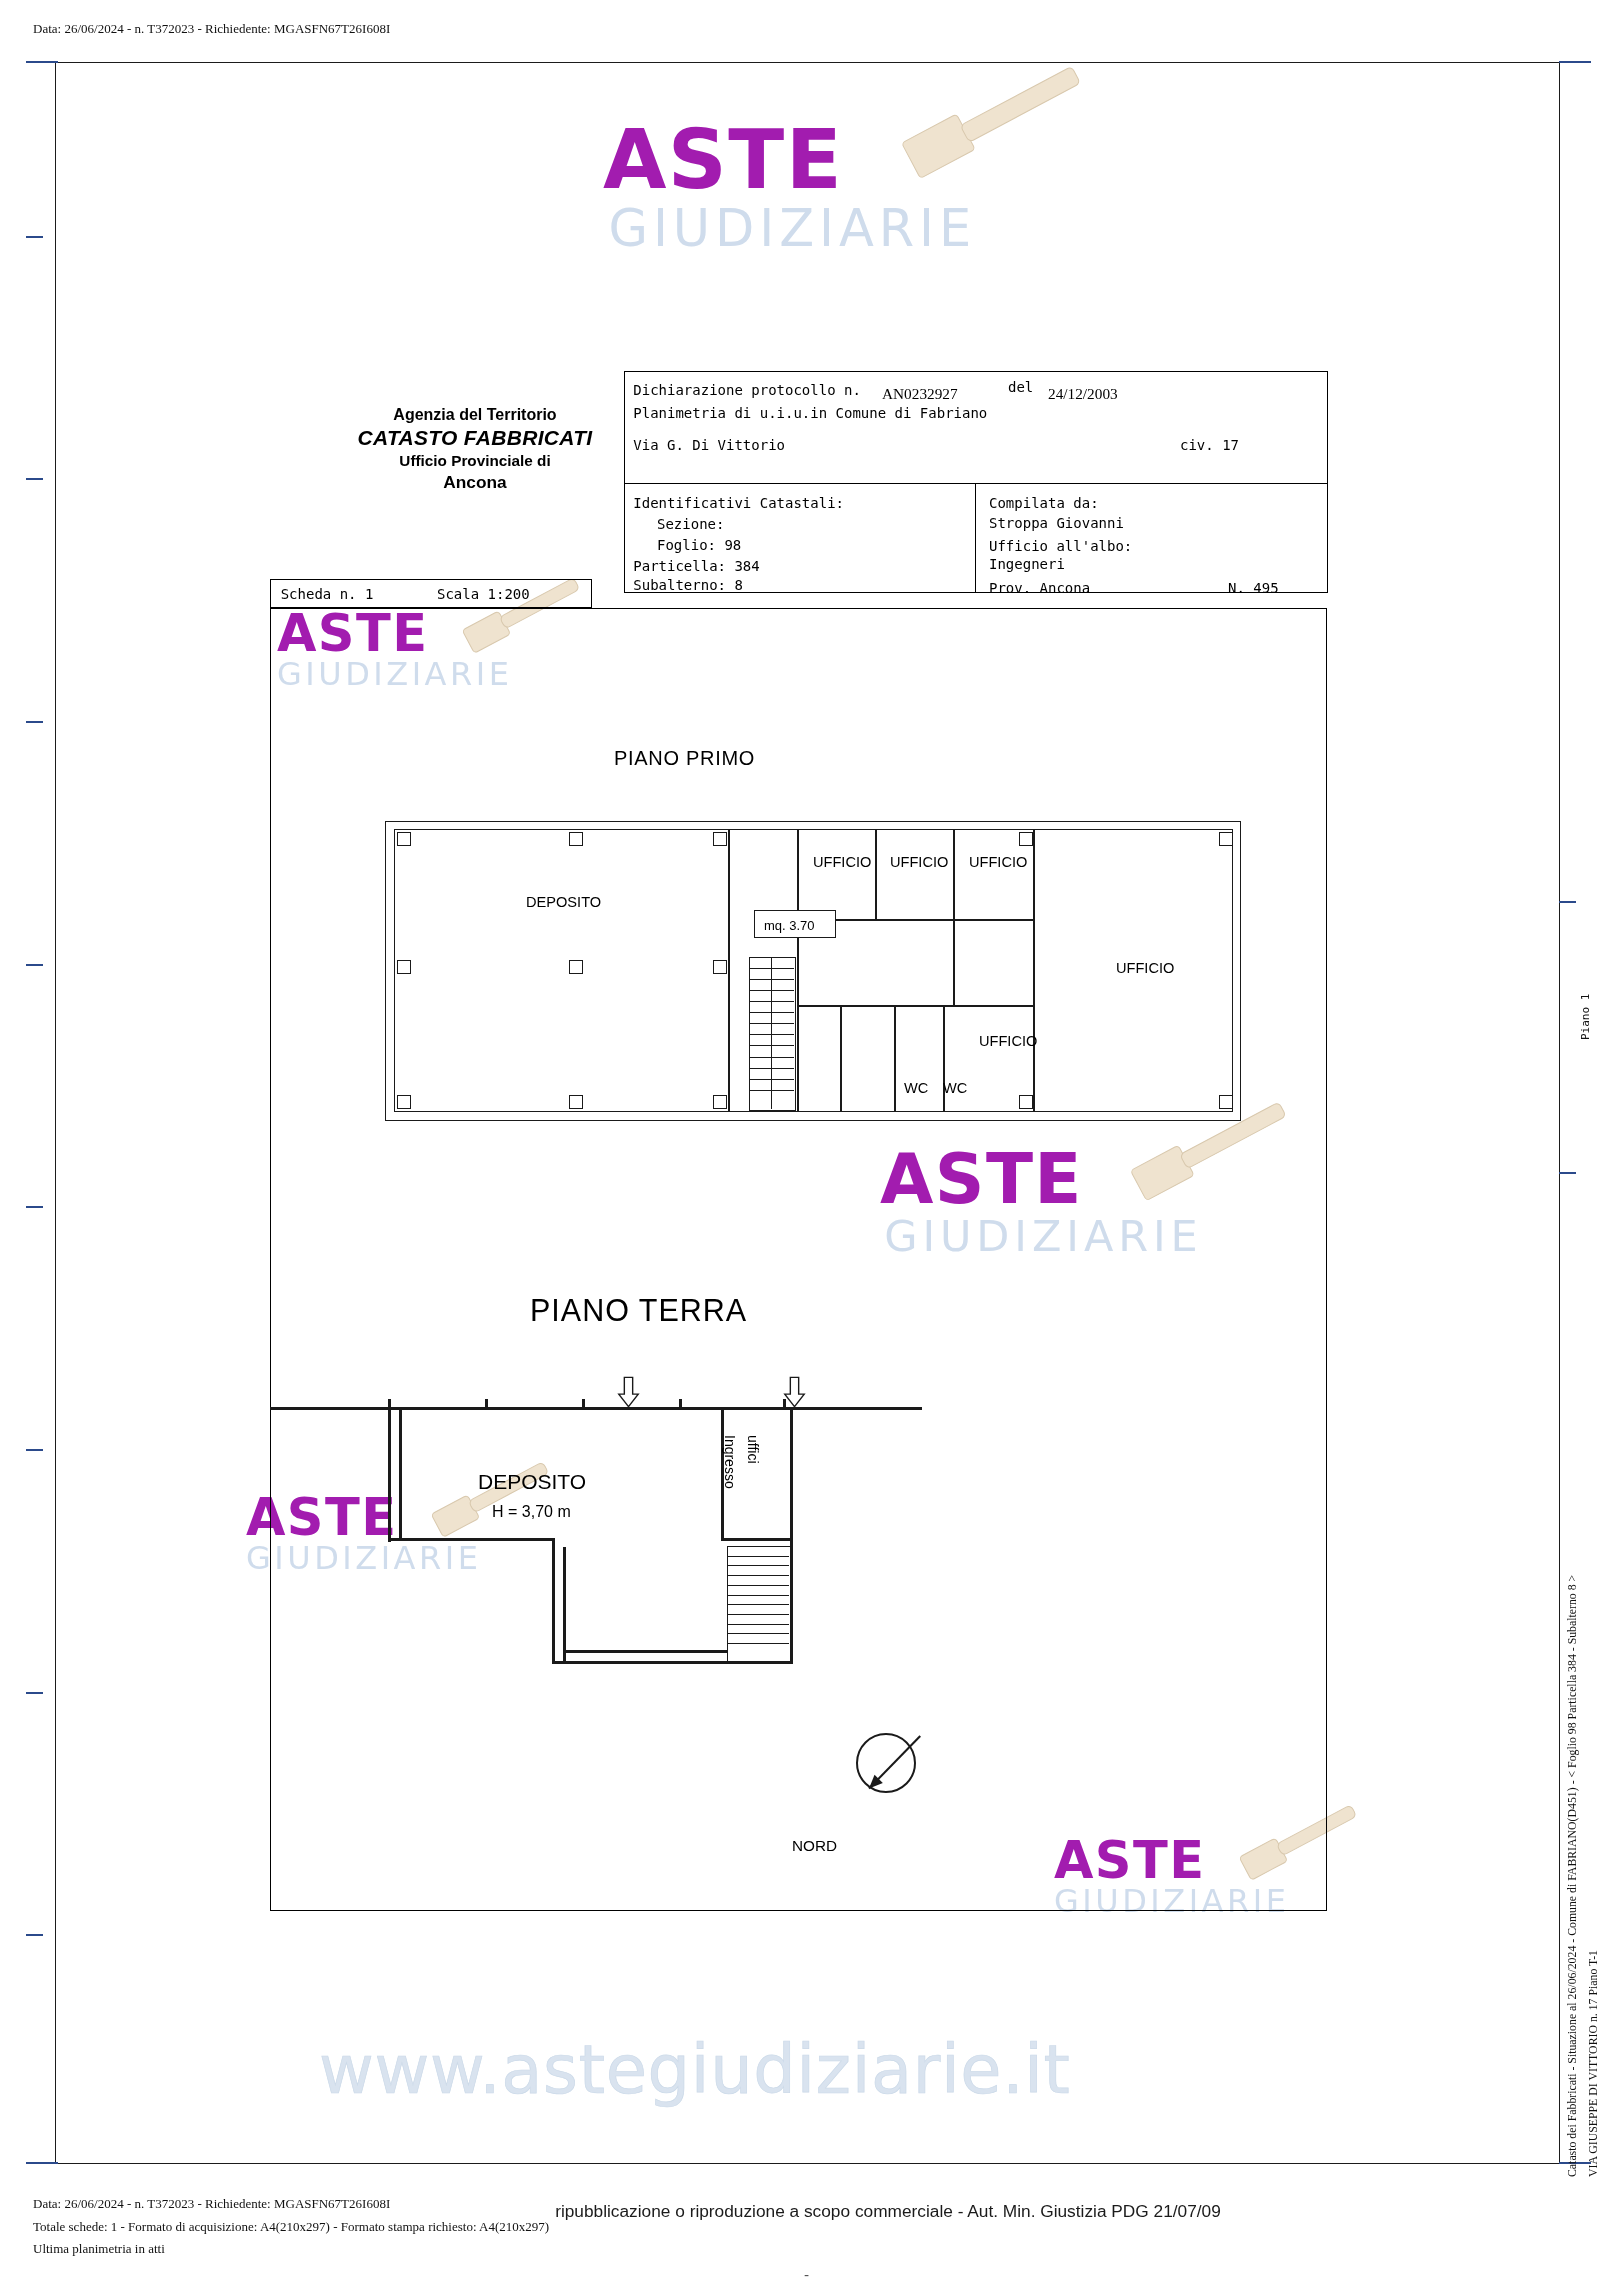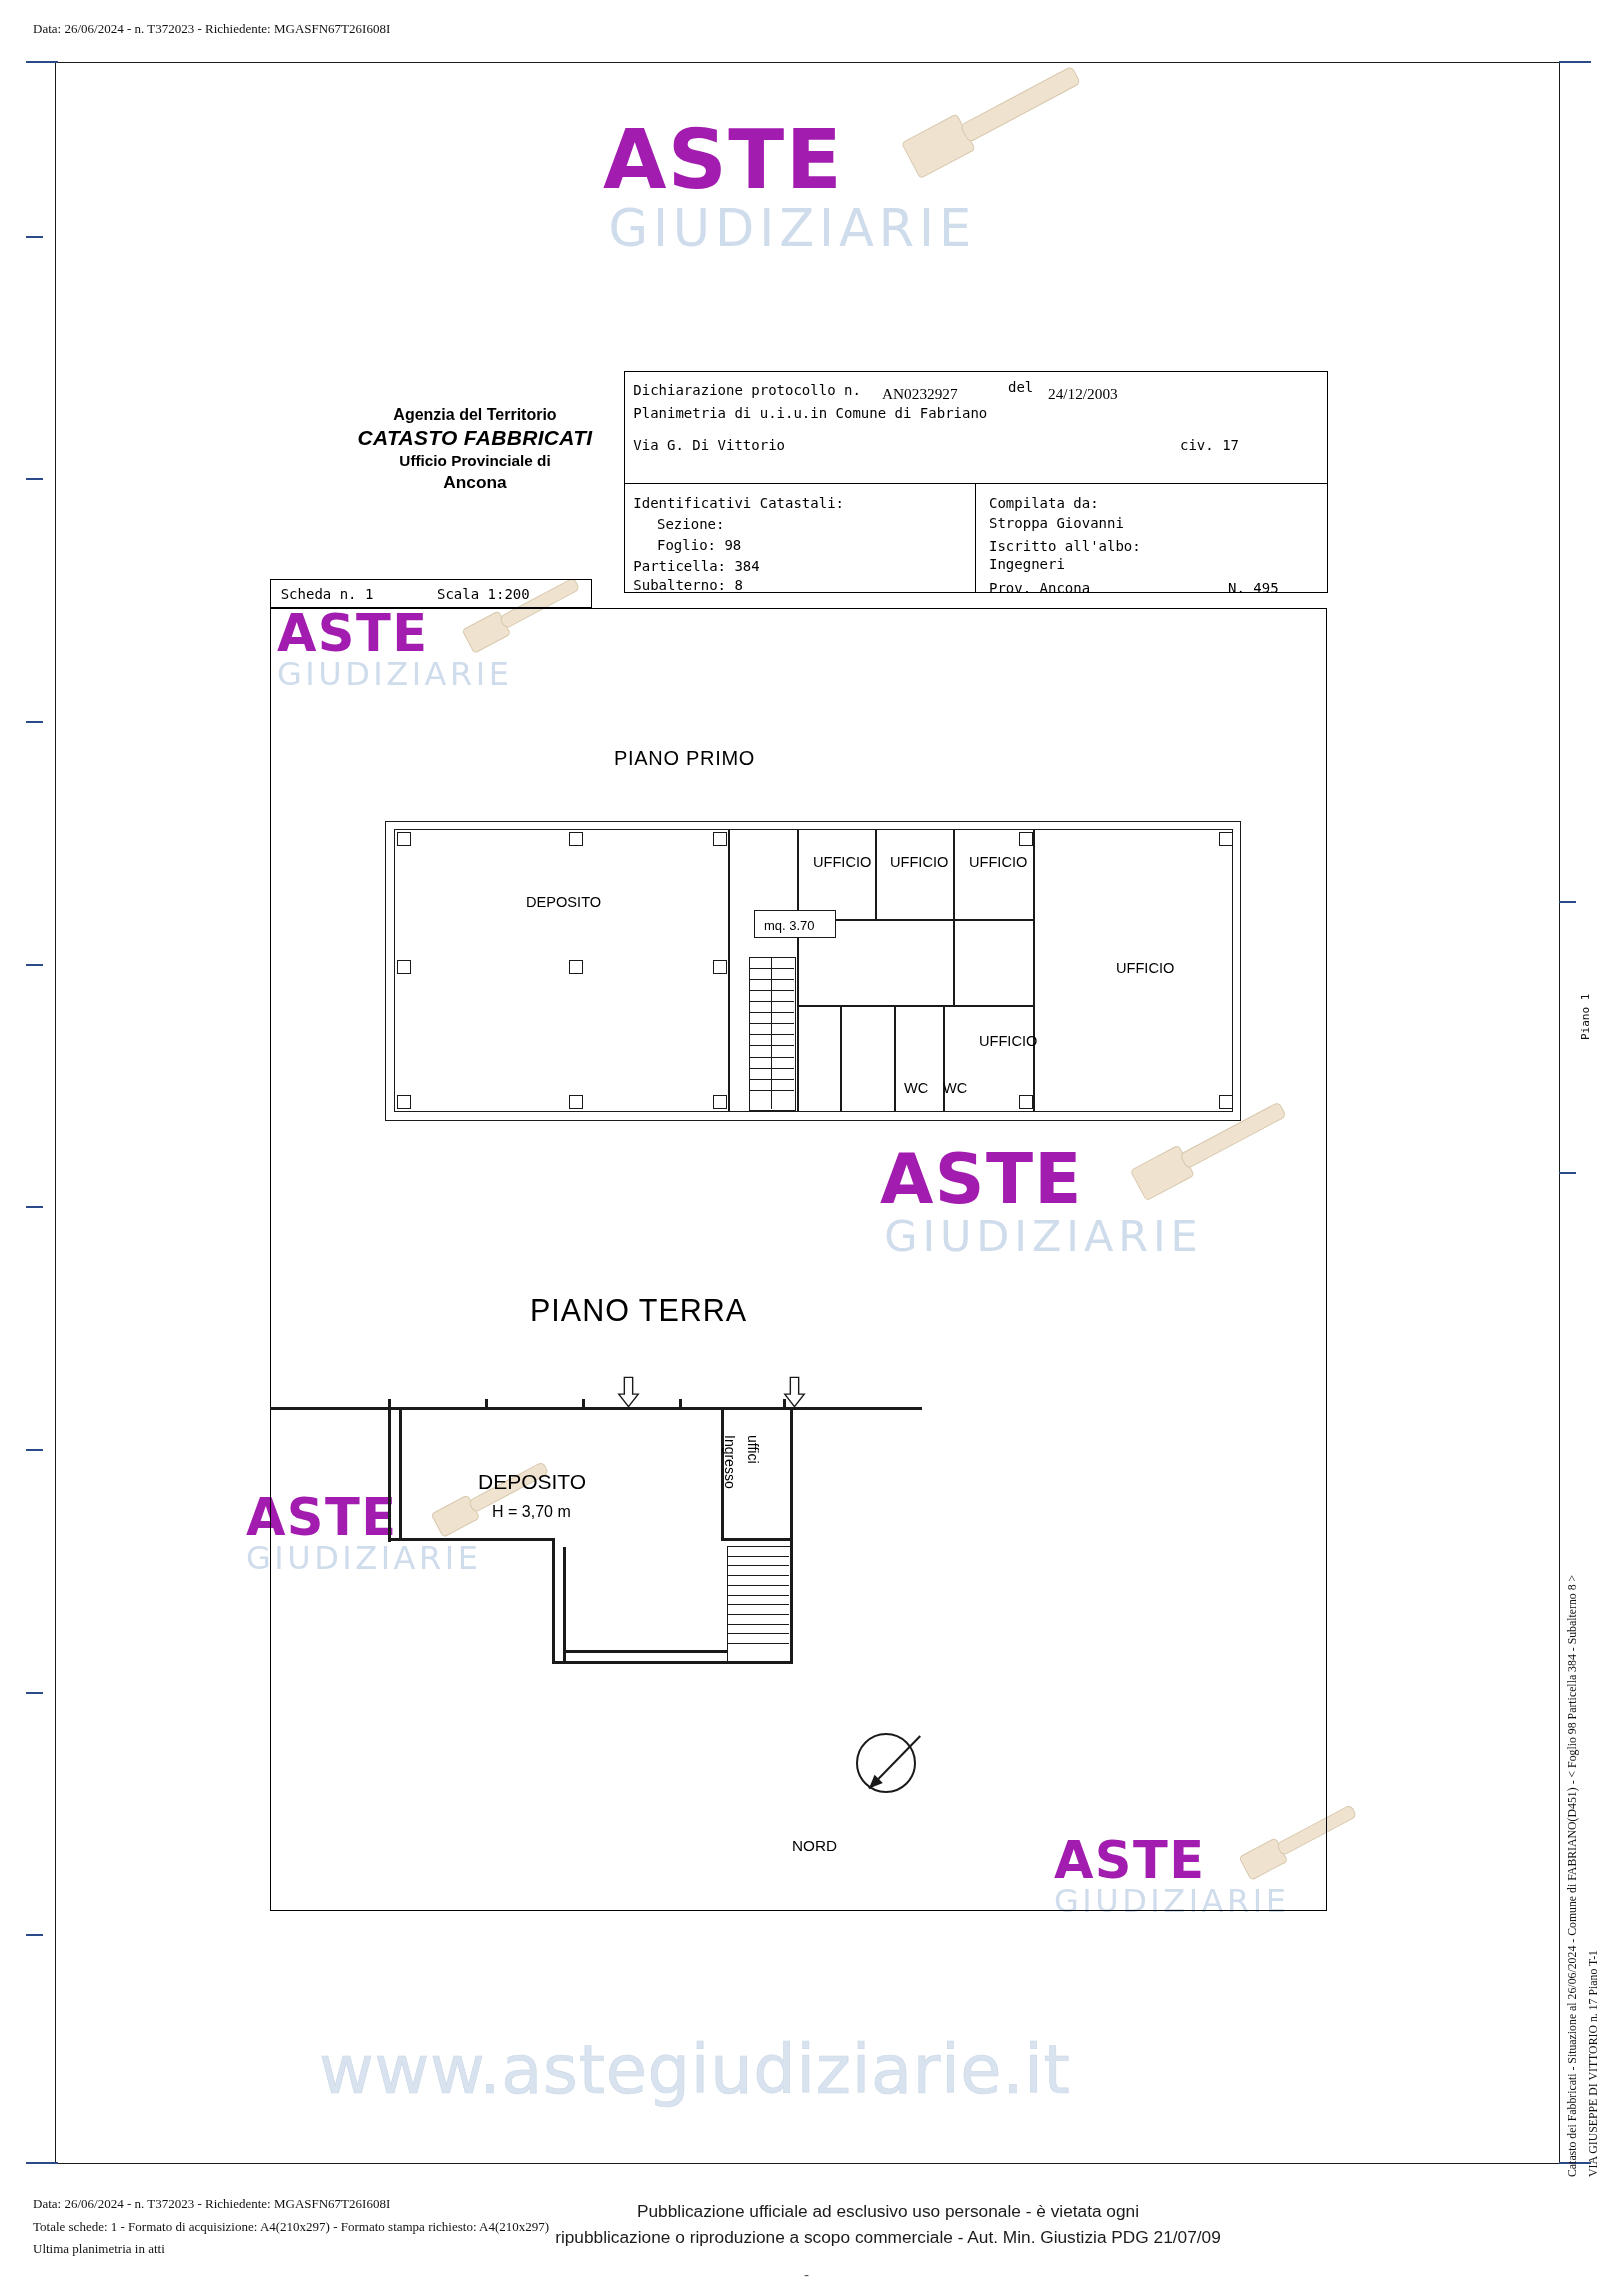--- a/index.html
+++ b/index.html
@@ -375,21 +375,21 @@
     </div>
     <div class="vline"></div>
     <span class="dl" style="left:8.3px; top:123px;">Identificativi Catastali:</span>
     <span class="dl" style="left:32px; top:144px;">Sezione:</span>
     <span class="dl" style="left:32px; top:165px;">Foglio: 98</span>
     <span class="dl" style="left:8.3px; top:186px;">Particella: 384</span>
     <span class="dl" style="left:8.3px; top:205px;">Subalterno: 8</span>
 
     <span class="dl" style="left:364px; top:123px;">Compilata da:</span>
     <span class="dl" style="left:364px; top:143px;">Stroppa Giovanni</span>
-    <span class="dl" style="left:364px; top:166px;">Iscritto all'albo:</span>
+    <span class="dl" style="left:364px; top:166px;">Ufficio all'albo:</span>
     <span class="dl" style="left:364px; top:184px;">Ingegneri</span>
     <span class="dl" style="left:364px; top:208px;">Prov. Ancona</span>
     <span class="dl" style="left:603px; top:208px;">N.   495</span>
   </div>
 
   <div id="scheda-box">
     <span style="left:9.7px;">Scheda n. 1</span>
     <span style="left:166px;">Scala 1:200</span>
   </div>
 
@@ -512,19 +512,18 @@
   <div class="vtext" style="left:1586px; top:2177px;">
     <span>VIA GIUSEPPE DI VITTORIO n. 17 Piano T-1</span>
   </div>
   <div class="vtext" id="vtext-piano1">Piano 1</div>
 
   <div class="tiny-meta" id="ftr-meta1">Data: 26/06/2024 - n. T372023 - Richiedente: MGASFN67T26I608I</div>
   <div class="tiny-meta" id="ftr-meta2">Totale schede: 1 - Formato di acquisizione: A4(210x297) - Formato stampa richiesto: A4(210x297)</div>
   <div class="tiny-meta" id="ftr-meta3">Ultima planimetria in atti</div>
 
   <div id="notice">
-    <div>Pubblicazione ufficiale ad esclusivo uso personale - è vietata ogni</div>
     <div>ripubblicazione o riproduzione a scopo commerciale - Aut. Min. Giustizia PDG 21/07/09</div>
   </div>
   <div id="notice-dash">-</div>
 
 </div>
 
 
 </body></html>

